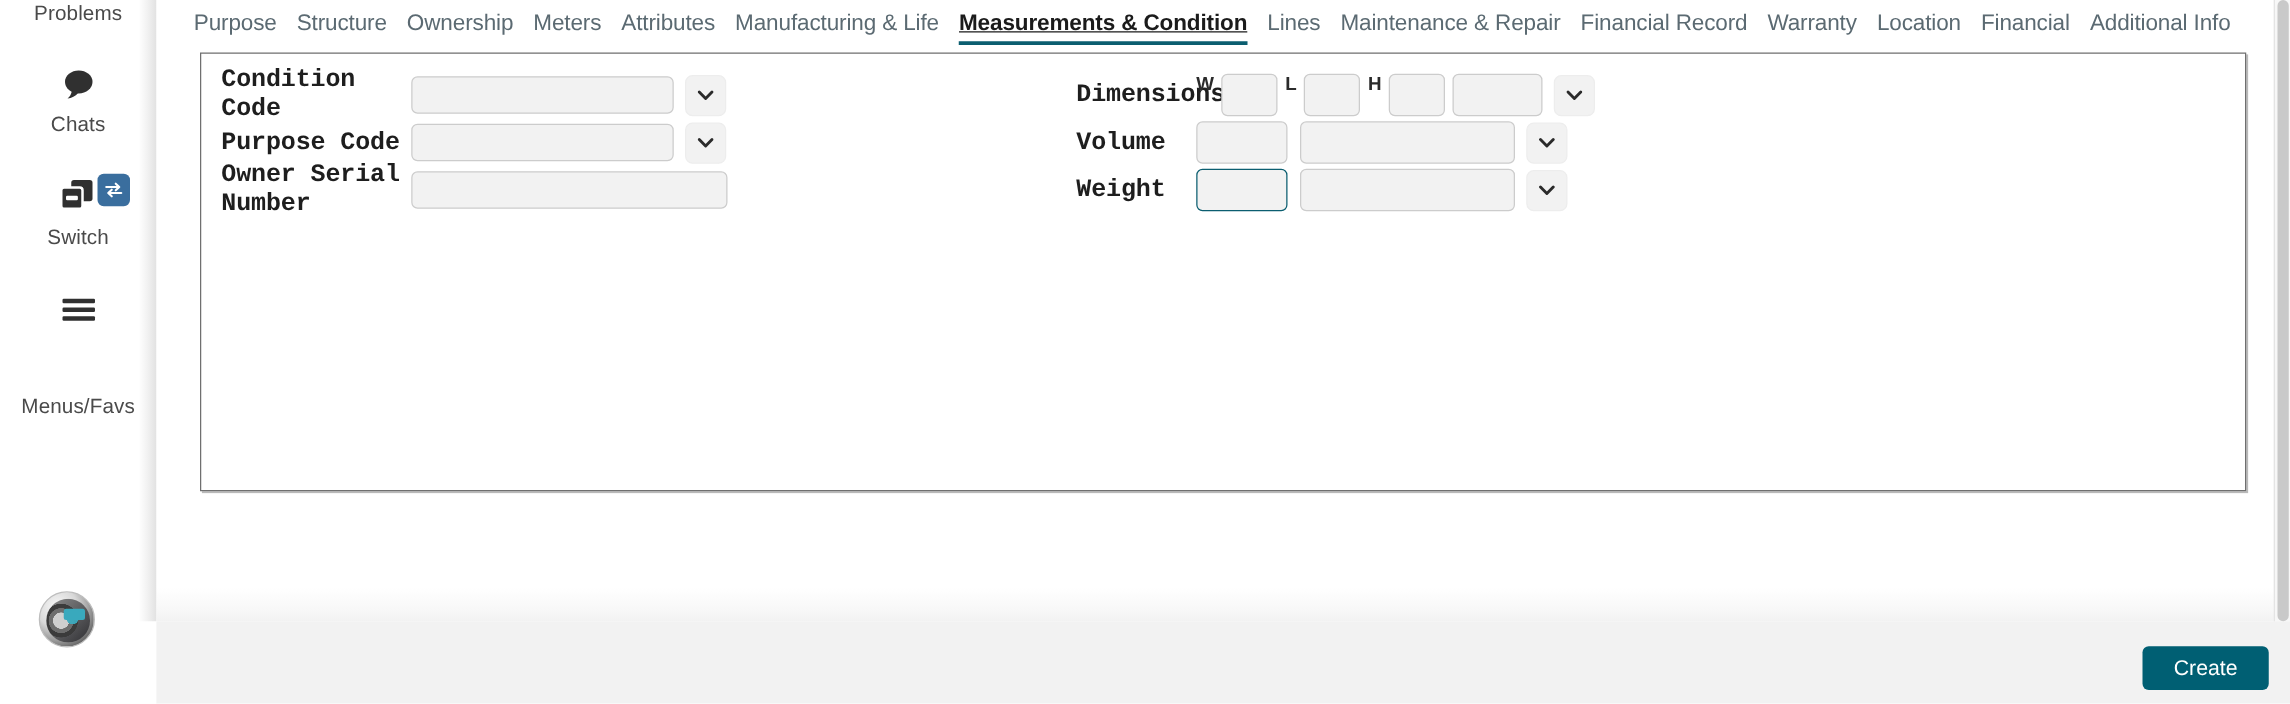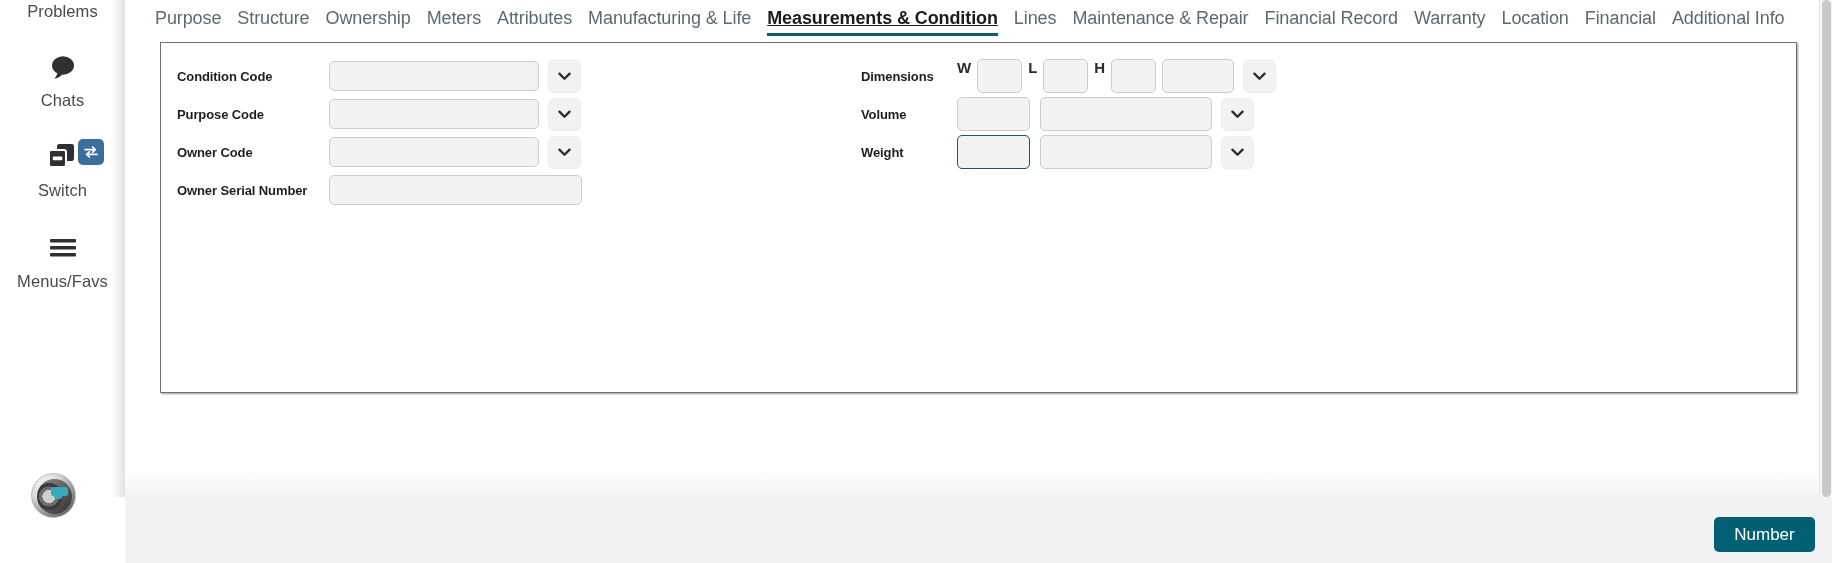--- a/index.html
+++ b/index.html
@@ -60,21 +60,21 @@
     align-items: center;
     justify-content: center;
     height: 40px;
   }
   .rail-icon svg { display: block; }
 
   .item-problems { margin-top: -2px; }
   .item-alerts   { margin-top: 22px; }
   .item-chats    { margin-top: 26px; }
   .item-switch   { margin-top: 27px; align-items: center; }
-  .item-menus    { margin-top: 28px; }
+  .item-menus    { margin-top: 28px; gap: 44px; }
 
   .switch-badge {
     position: absolute;
     left: 78px;
     top: 2px;
     width: 26px; height: 26px;
     border-radius: 5px;
     background: #3A6E9E;
     display: flex; align-items: center; justify-content: center;
   }
@@ -182,24 +182,24 @@
 
   .row {
     display: flex;
     align-items: center;
     height: 38px;
     margin-bottom: 0;
   }
   .row + .row { margin-top: 0; }
 
   .flabel {
-    font-size: 13px;
+    font-size: 20px;
     color: #1e1e1e;
     font-weight: bold;
-    font-family: Liberation Sans, sans-serif;
+    font-family: Liberation Mono, monospace;
     letter-spacing: -.1px;
   }
 
   .lbl-w-left  { width: 152px; }
   .lbl-w-right { width: 96px; }
 
   .inp {
     background: #f2f2f2;
     border: 1px solid #cccccc;
     border-radius: 5px;
@@ -386,29 +386,20 @@
           <div class="row">
             <span class="flabel lbl-w-left">Purpose Code</span>
             <input class="inp w-code" type="text" placeholder="" style="">
             <span class="caret-btn">
               <svg width="13" height="9" viewBox="0 0 13 9">
                   <path d="M1.4 1.6L6.5 6.8l5.1-5.2" fill="none" stroke="#2b2b2b" stroke-width="2.3" stroke-linecap="round" stroke-linejoin="round"></path>
                 </svg>
             </span>
           </div>
 
-          <div class="row">
-            <span class="flabel lbl-w-left">Owner Code</span>
-            <input class="inp w-code" type="text" placeholder="" style="">
-            <span class="caret-btn">
-              <svg width="13" height="9" viewBox="0 0 13 9">
-                  <path d="M1.4 1.6L6.5 6.8l5.1-5.2" fill="none" stroke="#2b2b2b" stroke-width="2.3" stroke-linecap="round" stroke-linejoin="round"></path>
-                </svg>
-            </span>
-          </div>
 
           <div class="row">
             <span class="flabel lbl-w-left">Owner Serial Number</span>
             <input class="inp w-serial" type="text" placeholder="" style="">
           </div>
 
         </div>
 
         <div class="col-right">
 
@@ -455,20 +446,20 @@
             </span>
           </div>
 
         </div>
 
       </div>
     </div>
 
     <div class="footer-fade"></div>
     <div class="footer-sep"></div>
-    <button class="create-btn">Number</button>
+    <button class="create-btn">Create</button>
 
     <div class="right-scrollbar">
       <div class="thumb"></div>
     </div>
 
   </div>
 </div>
 
 </body></html>

